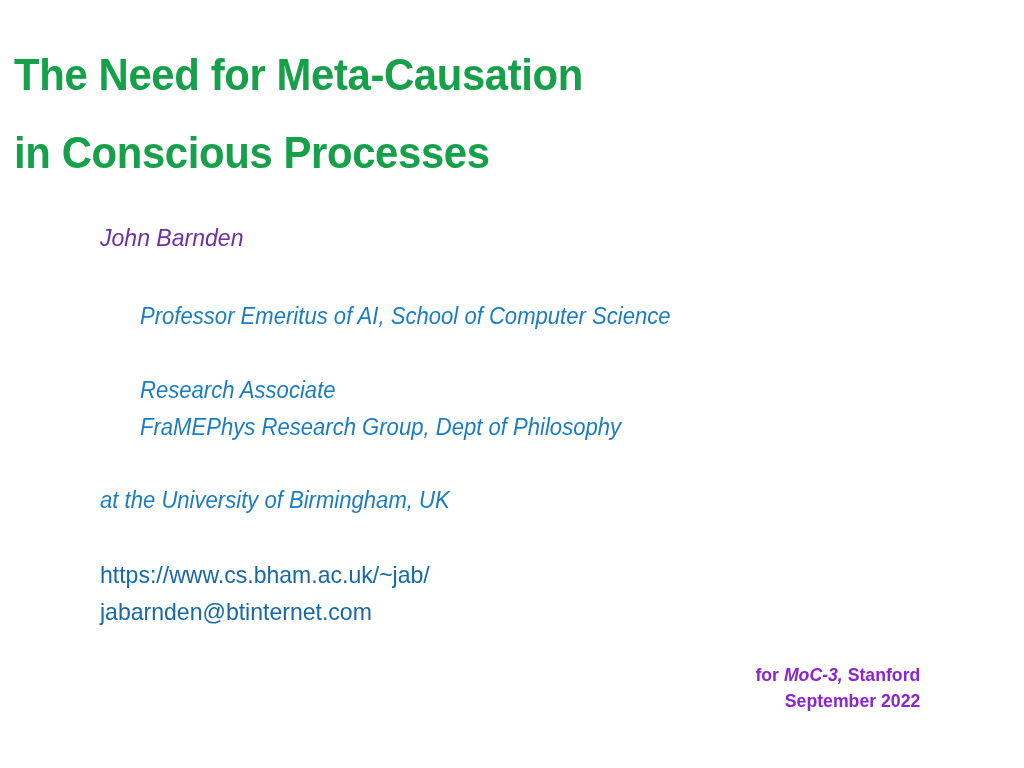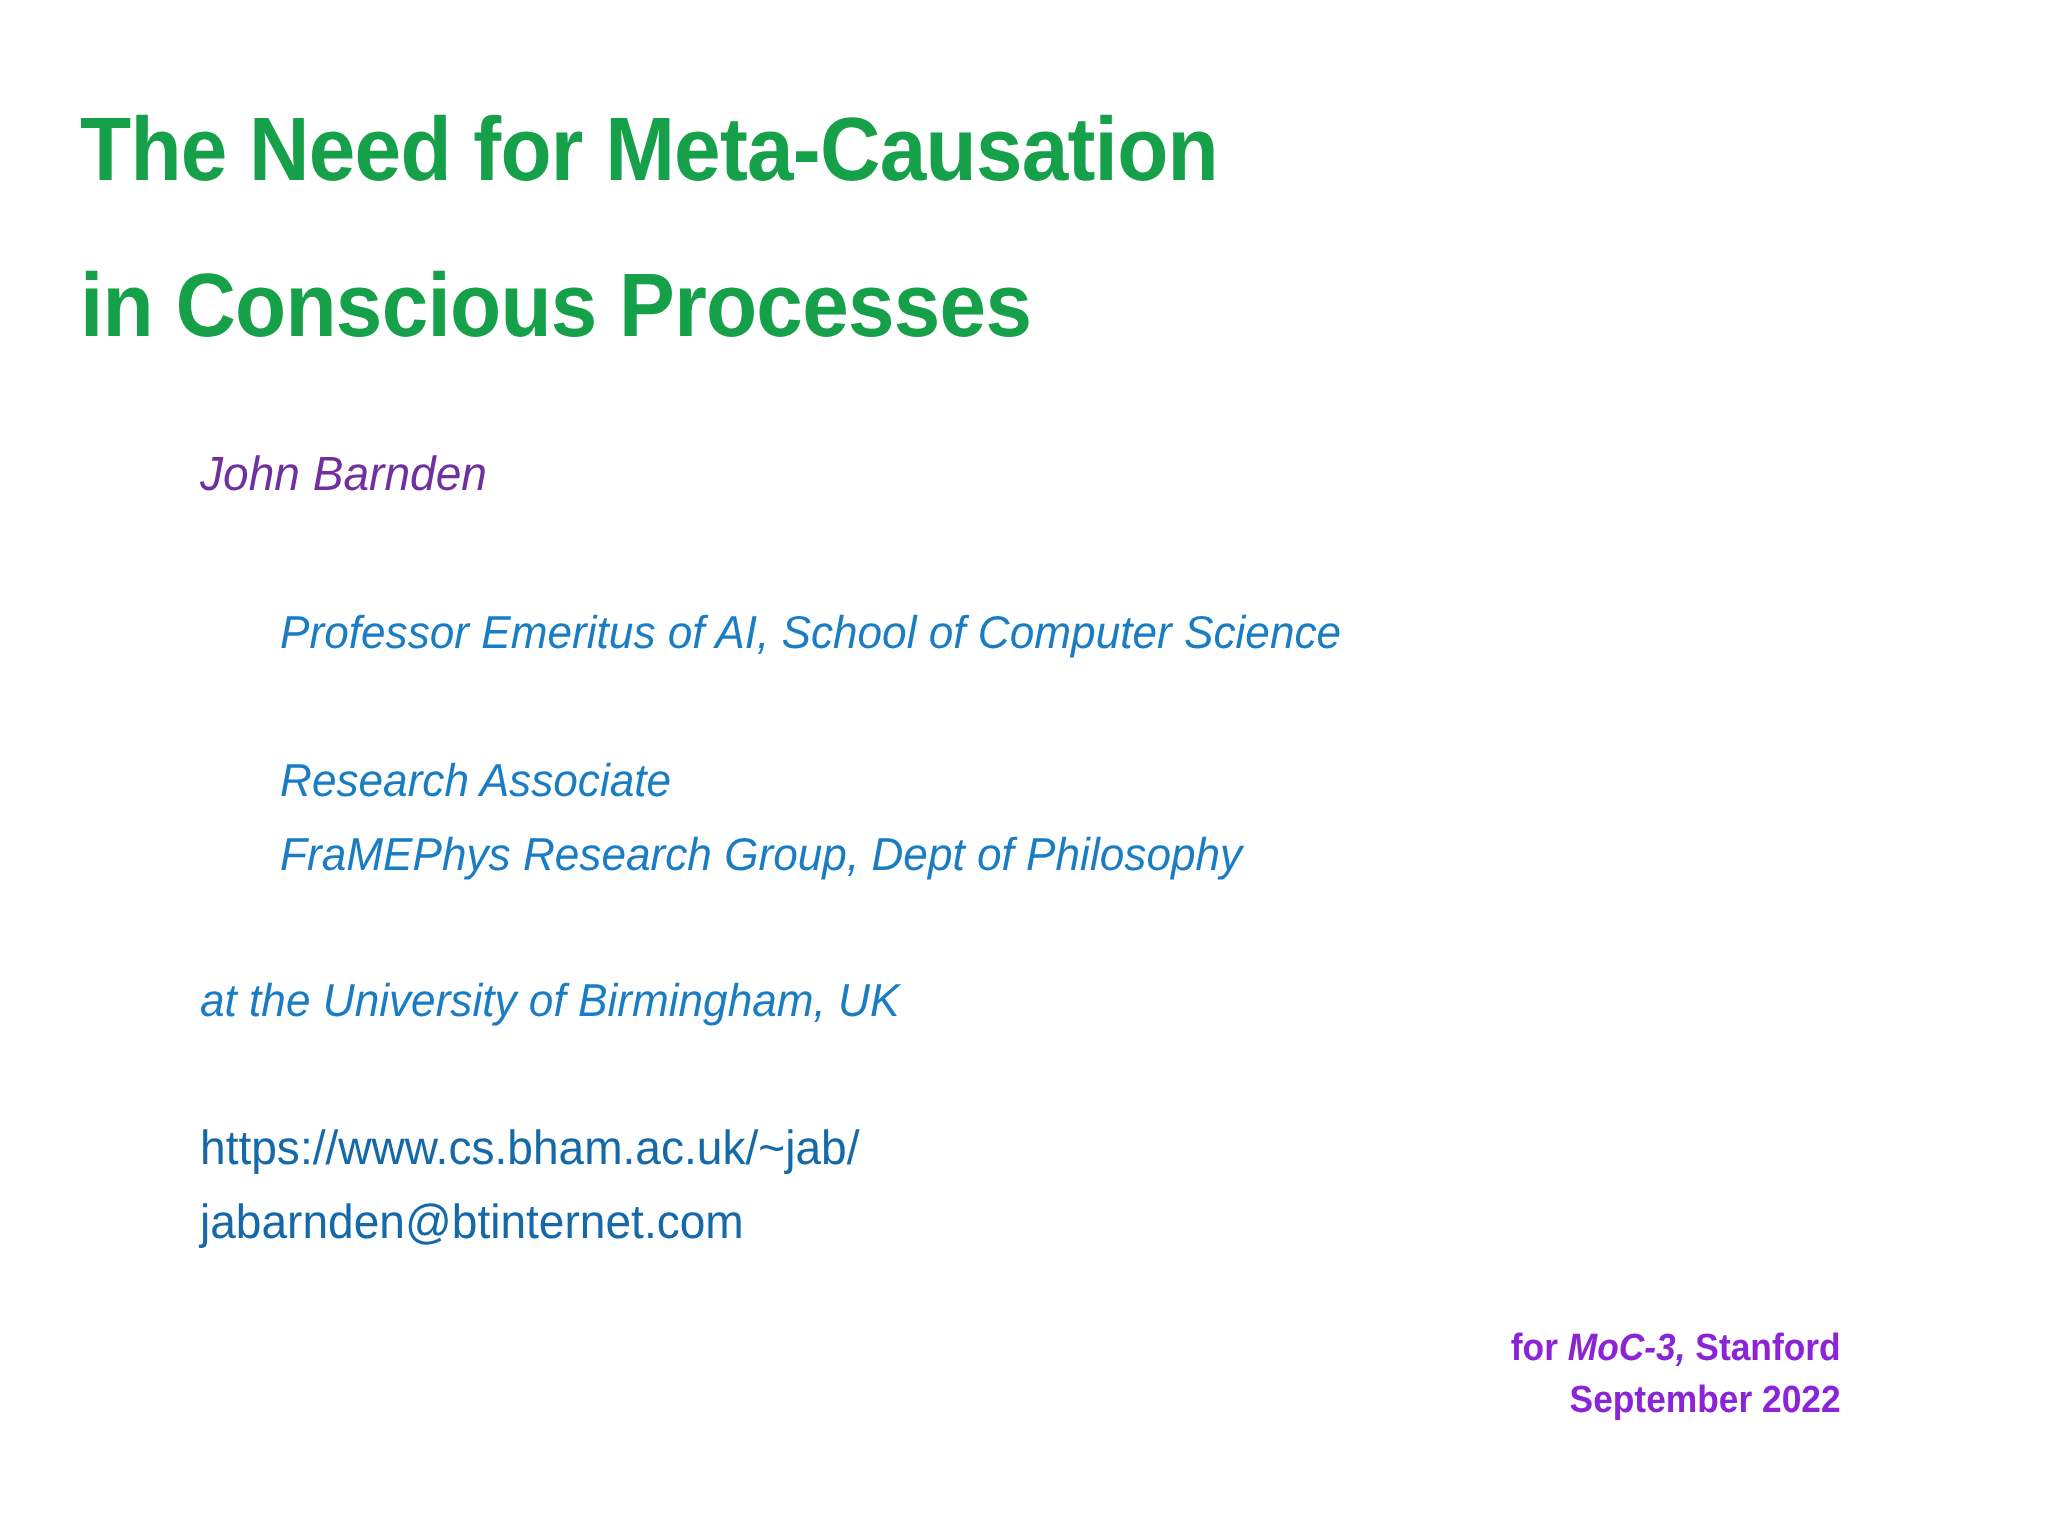--- a/index.html
+++ b/index.html
@@ -14,21 +14,21 @@
     position: relative;
     width: 1024px;
     height: 768px;
     background: #ffffff;
     overflow: hidden;
   }
 
   
   .title-block {
     position: absolute;
-    left: 40px;
+    left: 14px;
     top: 36px;
     width: 900px;
   }
   .title-line {
     color: #16A04A;
     font-family: "Liberation Sans", sans-serif;
     font-weight: bold;
     font-size: 45px;
     line-height: 78px;
     letter-spacing: -0.4px;

